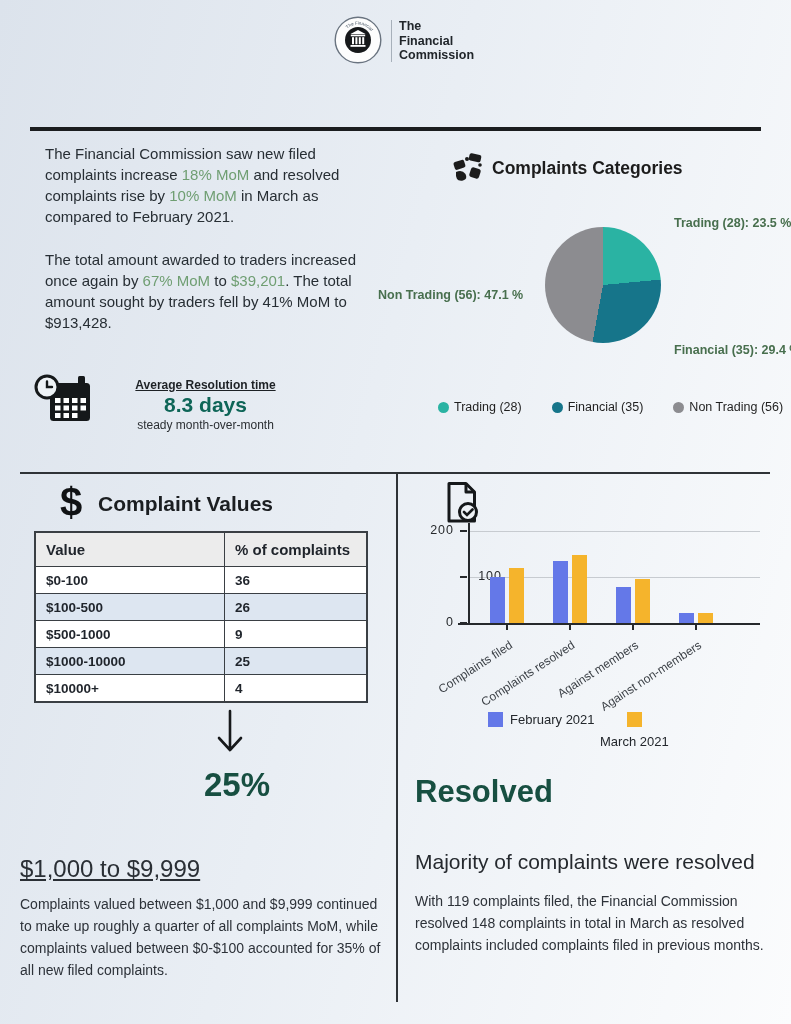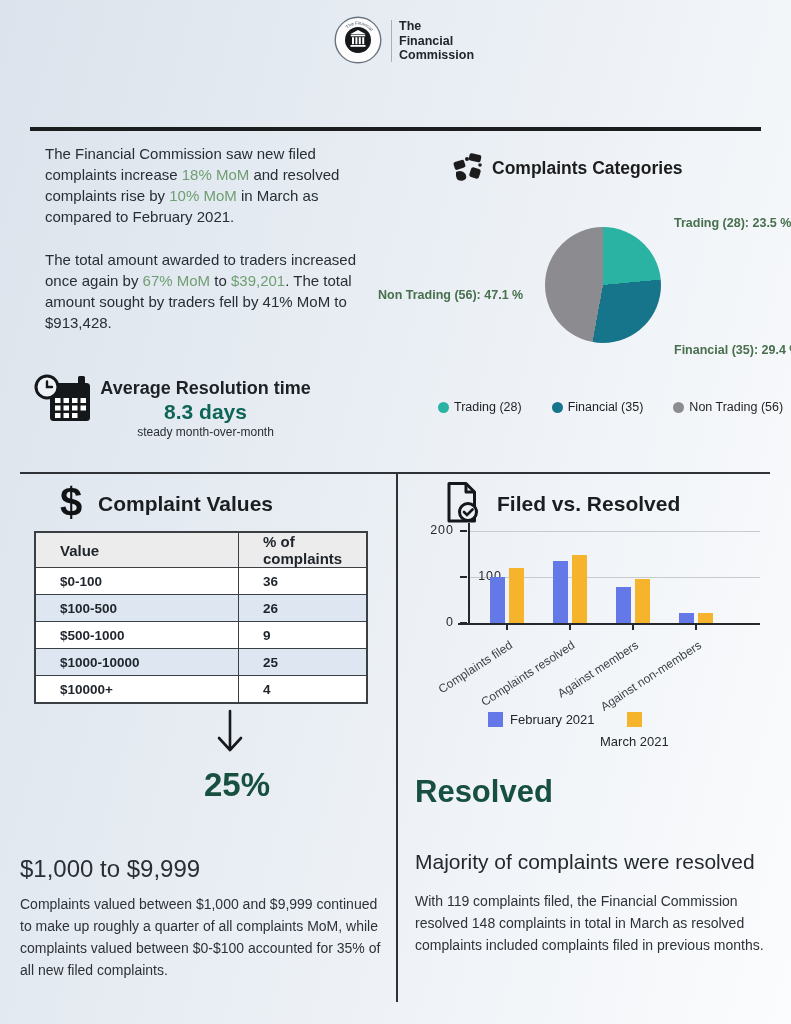--- a/index.html
+++ b/index.html
@@ -26,40 +26,40 @@
   .pie-label{font-size:12.5px;font-weight:600;color:#486f4e;white-space:nowrap;}
   .pl-trading{left:674px;top:216px;}
   .pl-nontrading{left:378px;top:288px;}
   .pl-financial{left:674px;top:343px;}
   .pie-legend{left:438px;top:400px;display:flex;gap:30px;align-items:center;}
   .pie-legend .item{display:flex;align-items:center;gap:5px;font-size:12.5px;color:#1f1f1f;}
   .pie-legend .dot{width:11px;height:11px;border-radius:50%;}
   
   .res-icon{left:33px;top:372px;width:62px;height:54px;}
   .res-block{left:98px;top:378px;width:215px;text-align:center;}
-  .res-title{font-size:18px;font-weight:bold;color:#1d2125;}
+  .res-title{font-size:12px;font-weight:bold;color:#1d2125;text-decoration:underline;}
   .res-value{font-size:21px;font-weight:bold;color:#0e6557;margin-top:1px;}
   .res-note{font-size:12px;color:#2b2f33;margin-top:1px;}
   
   .h-divider{left:20px;top:472px;width:750px;height:2px;background:#2f3337;}
   .v-divider{left:396px;top:472px;width:2px;height:530px;background:#2f3337;}
   
   .dollar-icon{left:60px;top:482px;font-size:40px;font-weight:800;color:#101214;line-height:40px;}
   .cv-title{left:98px;top:492px;font-size:21px;font-weight:bold;color:#1b1e21;}
   table.values{left:34px;top:531px;width:334px;border-collapse:collapse;position:absolute;
     border:2px solid #3a3f44;font-size:13.5px;color:#1f242b;}
-  table.values th,table.values td{border:1px solid #3a3f44;text-align:left;padding:0 0 0 24px;font-weight:bold;}
+  table.values th,table.values td{border:1px solid #3a3f44;text-align:left;padding:0 0 0 10px;font-weight:bold;}
   table.values th{height:33px;background:#ececec;font-size:15px;}
   table.values td{height:26px;}
   table.values .c1{width:178px;}
   table.values tr.alt td{background:#dde6f1;}
   table.values tr.plain td{background:#ffffff;}
   .down-arrow{left:212px;top:708px;width:36px;height:50px;}
   .pct-25{left:157px;top:766px;width:160px;text-align:center;font-size:33px;font-weight:800;color:#174f41;}
-  .range-head{left:20px;top:855px;font-size:24px;font-weight:500;color:#2a2f35;}
+  .range-head{left:20px;top:855px;font-size:24px;font-weight:500;color:#2a2f35;text-decoration:underline;}
   .range-para{left:20px;top:893px;width:362px;font-size:14px;line-height:22px;color:#2d3239;}
   
   .doc-icon{left:443px;top:481px;width:38px;height:44px;}
   .fr-title{left:497px;top:492px;font-size:21px;font-weight:bold;color:#1b1e21;}
   .bar-plot{left:470px;top:531px;width:290px;height:92px;}
   .bar-plot .grid{position:absolute;left:0;width:290px;height:1px;background:#c7cbd0;}
   .bar-plot .baseline{position:absolute;left:-12px;bottom:-2px;width:302px;height:2px;background:#26292c;}
   .bar-plot .yaxis{position:absolute;left:-2px;top:-8px;width:2px;height:102px;background:#26292c;}
   .bar{position:absolute;bottom:0;width:15px;}
   .ytick-label{position:absolute;width:30px;text-align:right;font-size:12.5px;letter-spacing:1px;color:#26292c;}
@@ -208,21 +208,20 @@
   <div class="abs pct-25">25%</div>
   <div class="abs range-head">$1,000 to $9,999</div>
   <div class="abs range-para">Complaints valued between $1,000 and $9,999 continued to make up roughly a quarter of all complaints MoM, while complaints valued between $0-$100 accounted for 35% of all new filed complaints.</div>
 
   <svg class="abs doc-icon" viewBox="0 0 38 44">
     <path d="M6 2.5 h17 l8.5 8.5 v29 h-25.5 z" fill="none" stroke="#15181a" stroke-width="3" stroke-linejoin="round"></path>
     <path d="M23 2.5 v8.5 h8.5" fill="none" stroke="#15181a" stroke-width="3" stroke-linejoin="round"></path>
     <circle cx="25" cy="31" r="8.5" fill="#eef2f6" stroke="#15181a" stroke-width="3"></circle>
     <path d="M21 31 l3 3 l5.5 -5.5" stroke="#15181a" stroke-width="2.6" fill="none" stroke-linecap="round"></path>
   </svg>
-  <div class="abs fr-title">Filed vs. Resolved</div>
 
   <div class="abs bar-plot">
     <div class="yaxis"></div>
     <div class="baseline"></div>
   <div class="ytick-dash" style="left: -10px; top: 91px;"></div>
       <div class="ytick-label" style="left: -46px; top: 84px;">0</div>
       <div class="grid" style="top: 45.5px;"></div>
       <div class="ytick-dash" style="left: -10px; top: 45px;"></div>
       <div class="ytick-label" style="left: -46px; top: 38px; margin-left: 48px;">100</div>
       <div class="grid" style="top: -0.5px;"></div>

